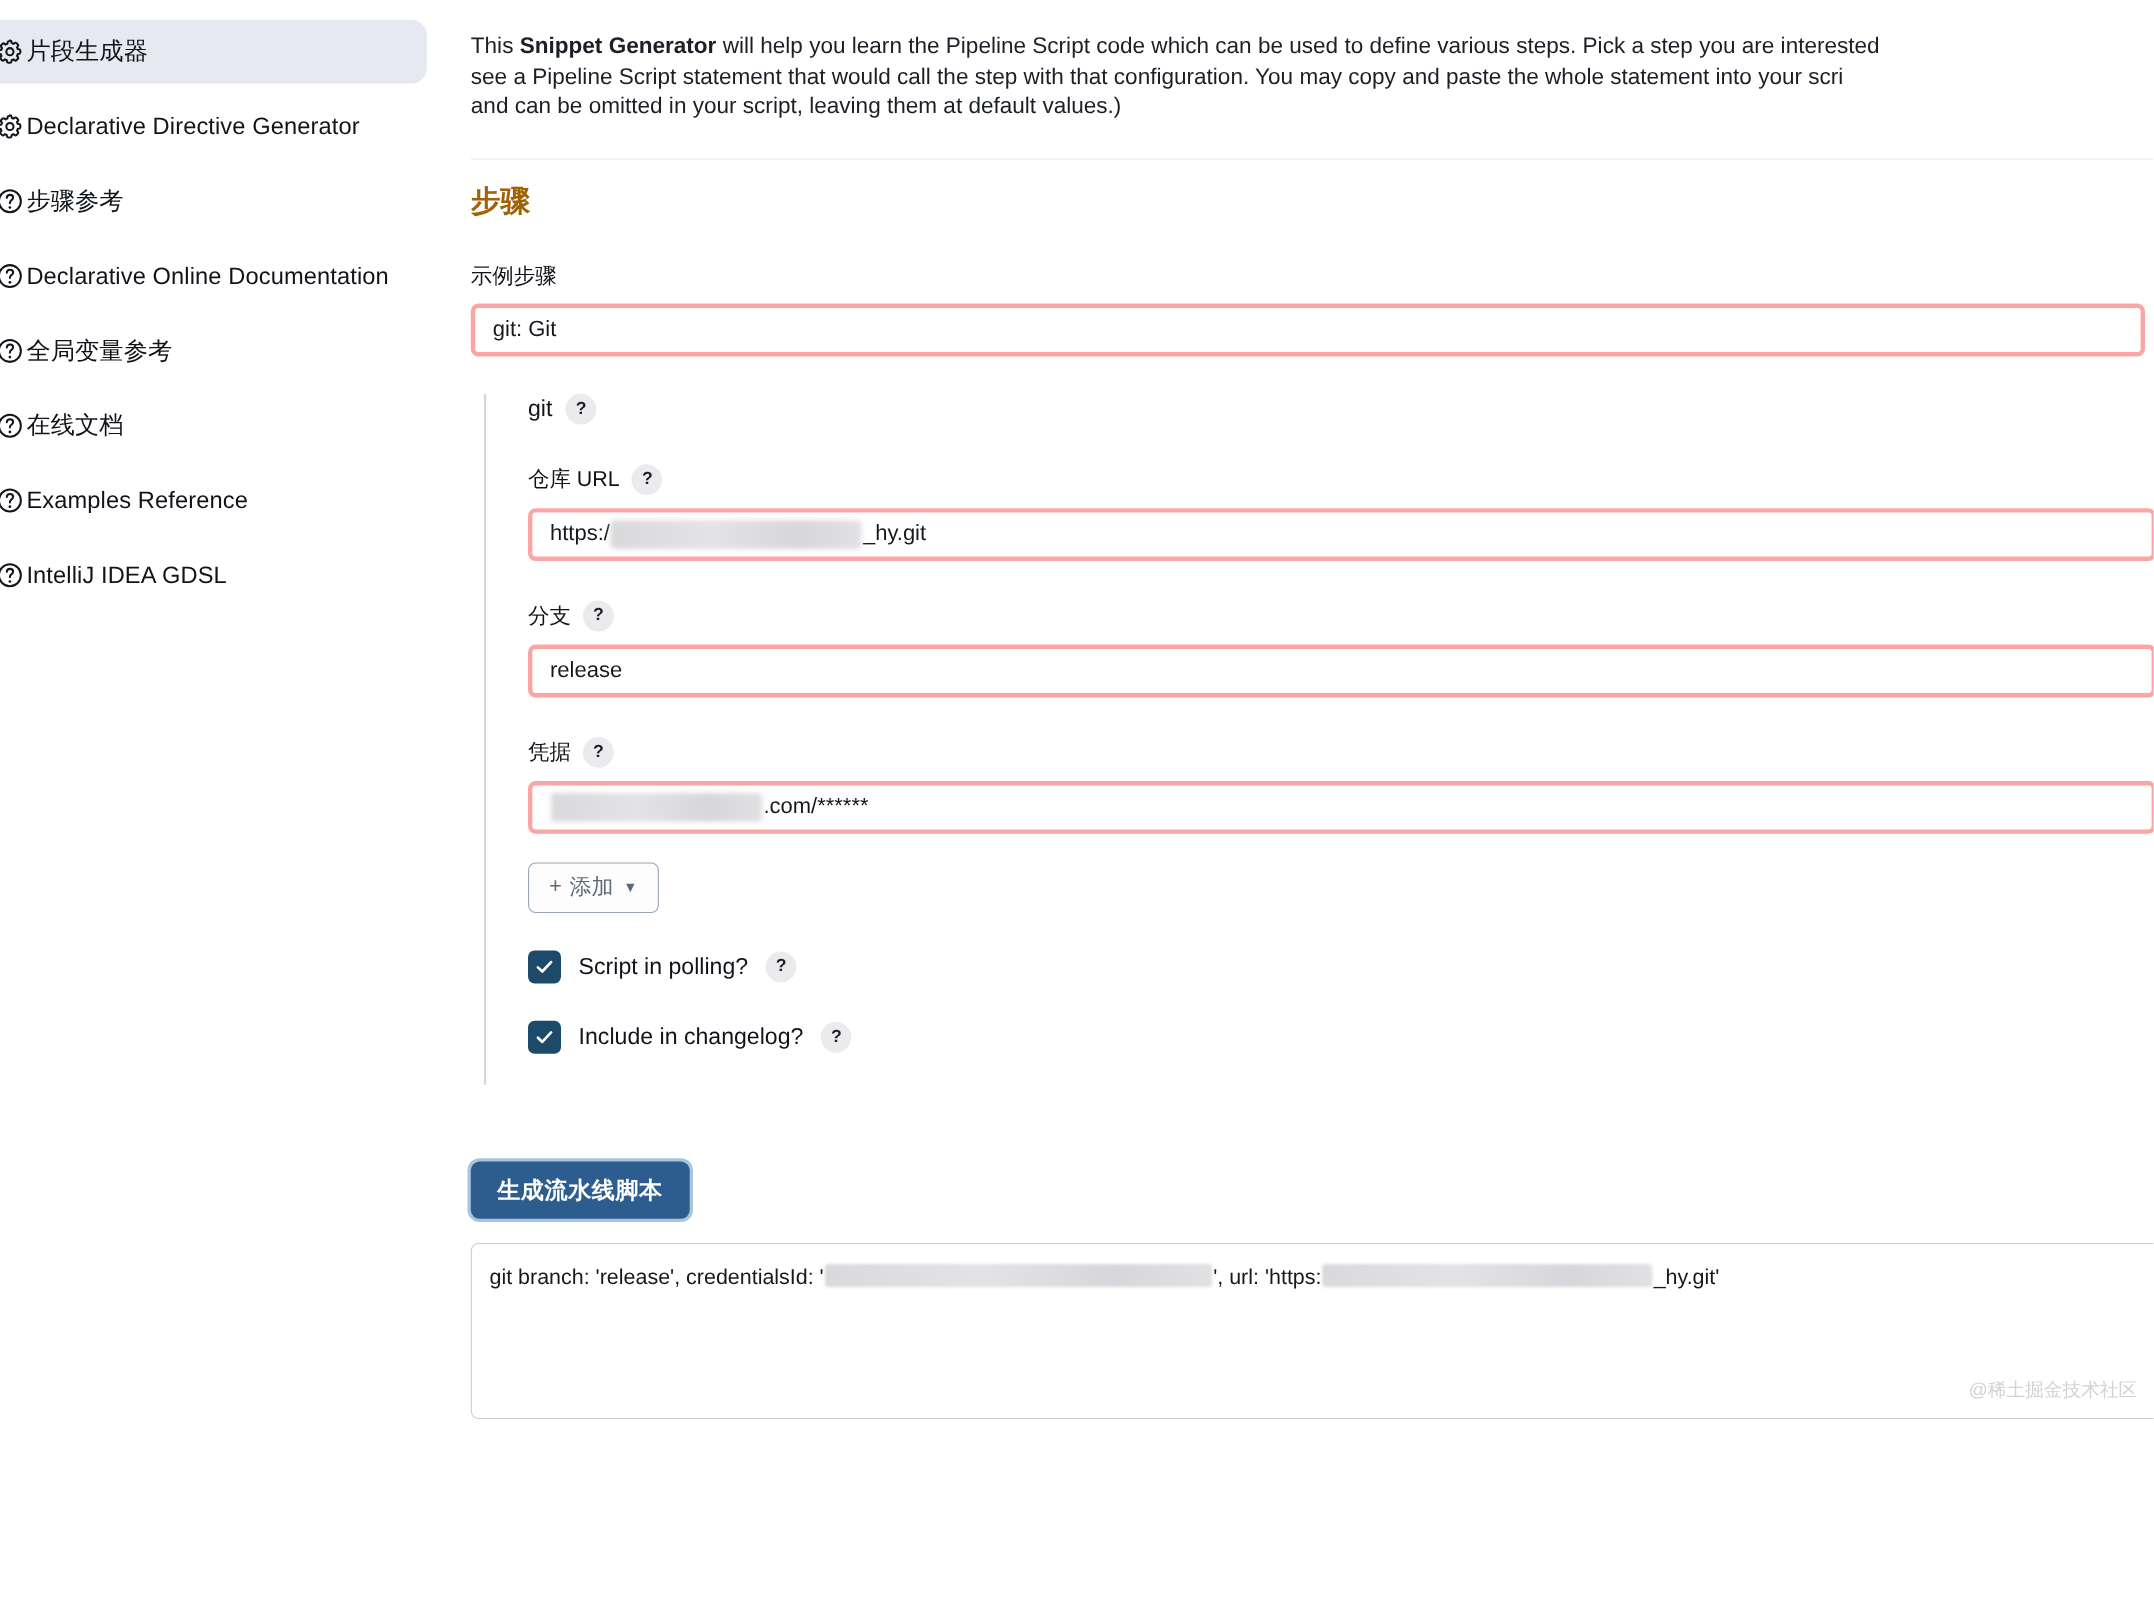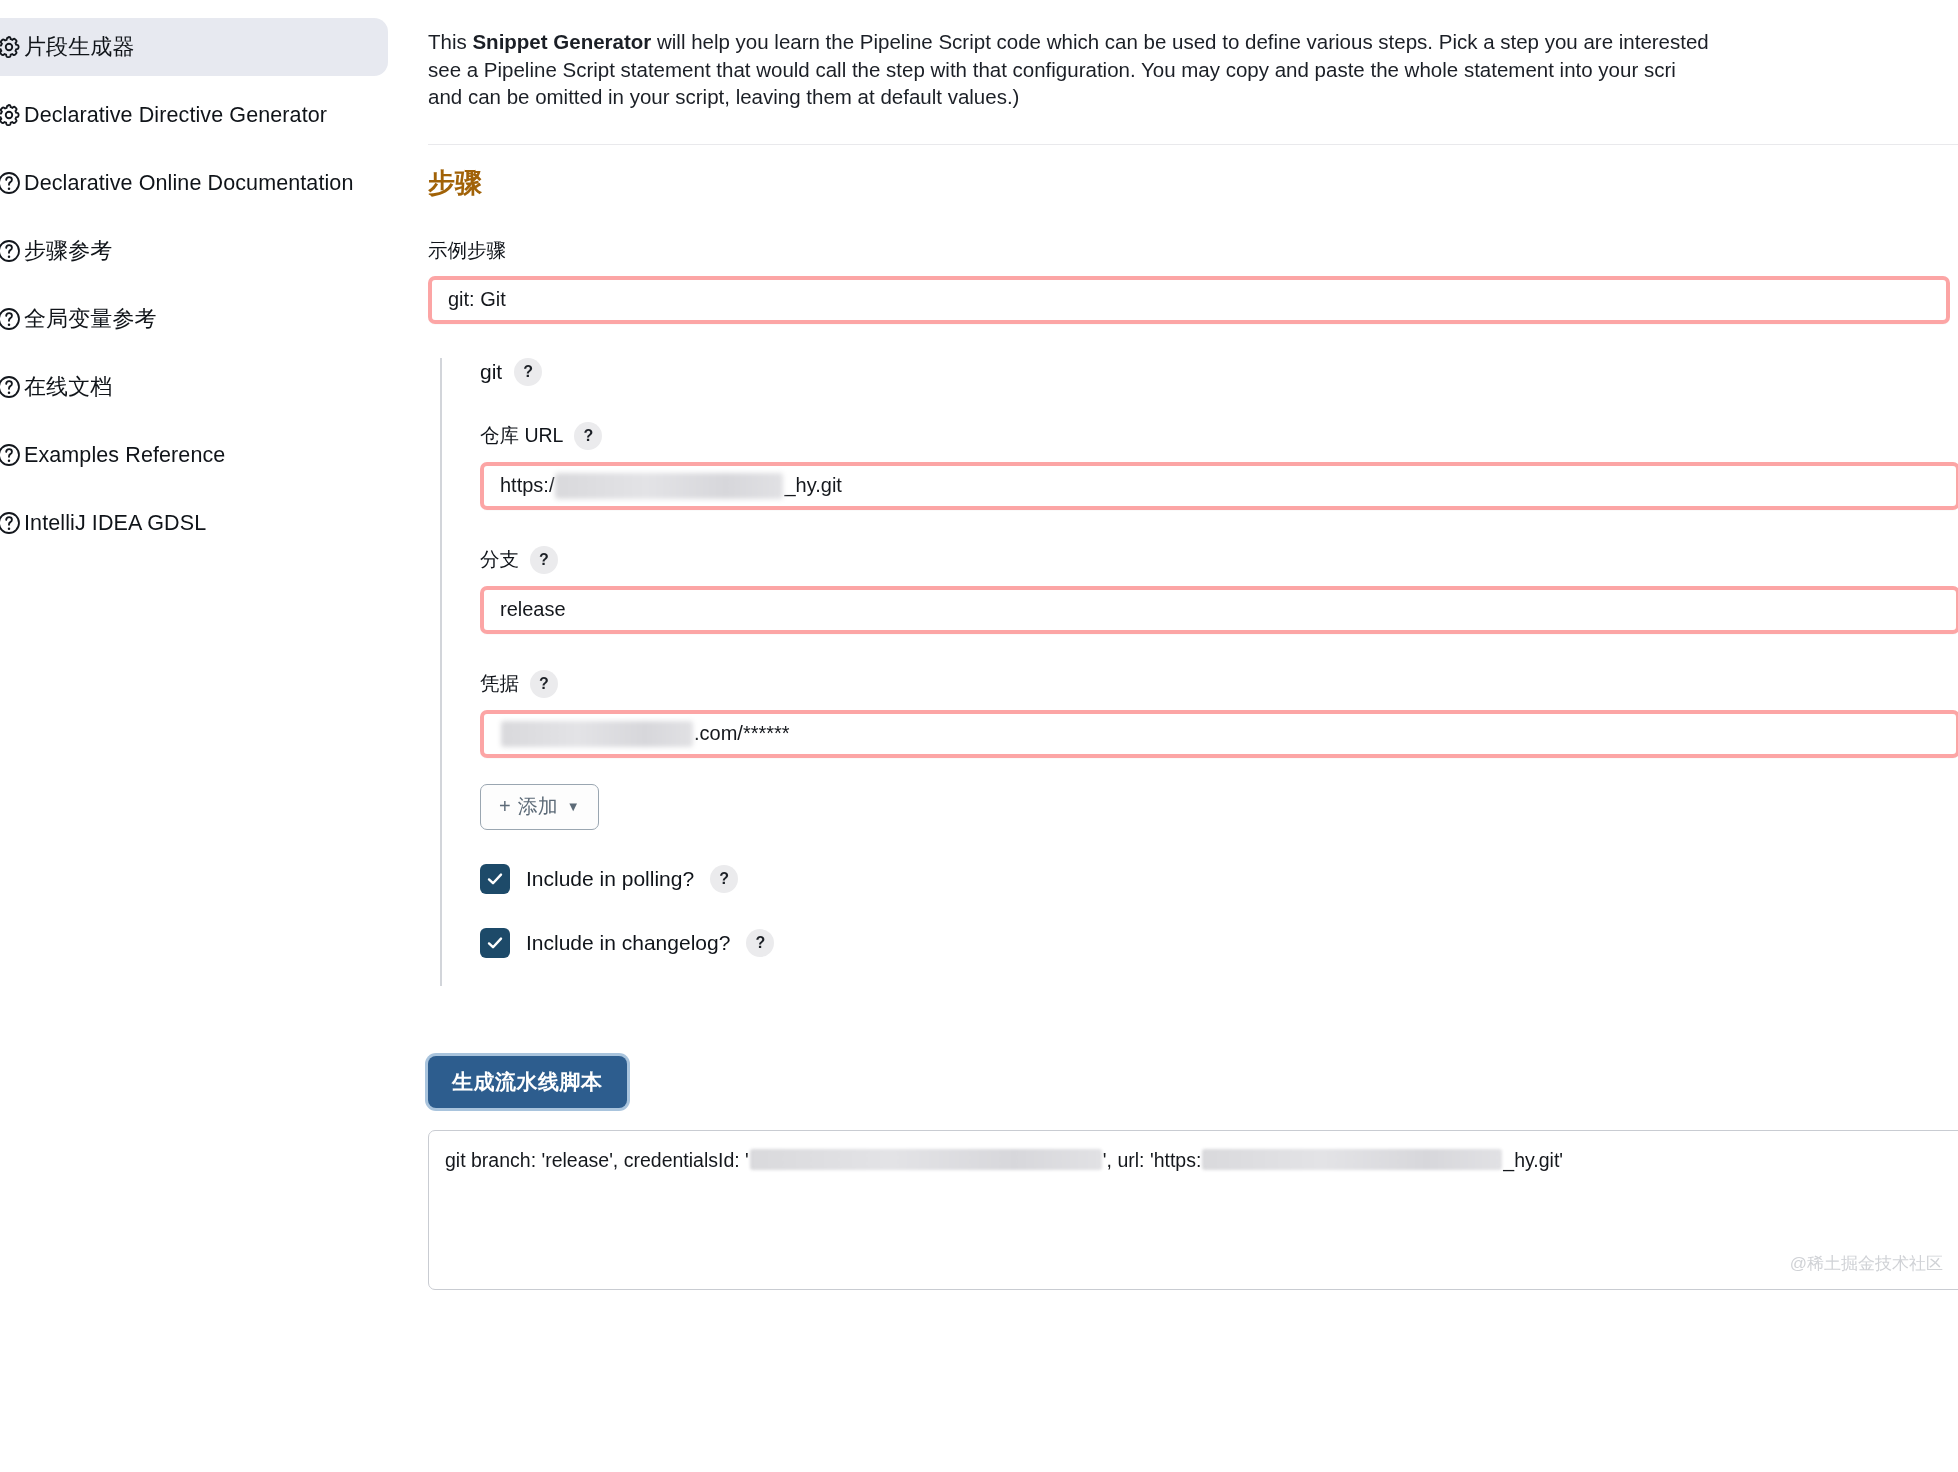--- a/index.html
+++ b/index.html
@@ -250,31 +250,31 @@
         <span class="nav-label">Declarative Directive Generator</span>
       </div>
       <div class="nav-item">
         <span class="nav-icon">
           <svg width="26" height="26" viewBox="0 0 24 24" aria-hidden="true">
             <circle cx="12" cy="12" r="9.2" fill="none" stroke="#13171d" stroke-width="1.7"></circle>
             <path d="M9.4 9.1c.1-1.5 1.2-2.5 2.7-2.5 1.5 0 2.6 1 2.6 2.3 0 1.1-.6 1.7-1.5 2.3-.9.6-1.2 1.1-1.2 2v.4" fill="none" stroke="#13171d" stroke-width="1.7" stroke-linecap="round"></path>
             <circle cx="12" cy="17.2" r="1.15" fill="#13171d"></circle>
           </svg>
         </span>
+        <span class="nav-label cjk">步骤参考</span>
+      </div>
+      <div class="nav-item">
+        <span class="nav-icon">
+          <svg width="26" height="26" viewBox="0 0 24 24" aria-hidden="true">
+            <circle cx="12" cy="12" r="9.2" fill="none" stroke="#13171d" stroke-width="1.7"></circle>
+            <path d="M9.4 9.1c.1-1.5 1.2-2.5 2.7-2.5 1.5 0 2.6 1 2.6 2.3 0 1.1-.6 1.7-1.5 2.3-.9.6-1.2 1.1-1.2 2v.4" fill="none" stroke="#13171d" stroke-width="1.7" stroke-linecap="round"></path>
+            <circle cx="12" cy="17.2" r="1.15" fill="#13171d"></circle>
+          </svg>
+        </span>
         <span class="nav-label">Declarative Online Documentation</span>
-      </div>
-      <div class="nav-item">
-        <span class="nav-icon">
-          <svg width="26" height="26" viewBox="0 0 24 24" aria-hidden="true">
-            <circle cx="12" cy="12" r="9.2" fill="none" stroke="#13171d" stroke-width="1.7"></circle>
-            <path d="M9.4 9.1c.1-1.5 1.2-2.5 2.7-2.5 1.5 0 2.6 1 2.6 2.3 0 1.1-.6 1.7-1.5 2.3-.9.6-1.2 1.1-1.2 2v.4" fill="none" stroke="#13171d" stroke-width="1.7" stroke-linecap="round"></path>
-            <circle cx="12" cy="17.2" r="1.15" fill="#13171d"></circle>
-          </svg>
-        </span>
-        <span class="nav-label cjk">步骤参考</span>
       </div>
       <div class="nav-item">
         <span class="nav-icon">
           <svg width="26" height="26" viewBox="0 0 24 24" aria-hidden="true">
             <circle cx="12" cy="12" r="9.2" fill="none" stroke="#13171d" stroke-width="1.7"></circle>
             <path d="M9.4 9.1c.1-1.5 1.2-2.5 2.7-2.5 1.5 0 2.6 1 2.6 2.3 0 1.1-.6 1.7-1.5 2.3-.9.6-1.2 1.1-1.2 2v.4" fill="none" stroke="#13171d" stroke-width="1.7" stroke-linecap="round"></path>
             <circle cx="12" cy="17.2" r="1.15" fill="#13171d"></circle>
           </svg>
         </span>
         <span class="nav-label cjk">全局变量参考</span>
@@ -375,21 +375,21 @@
           <span class="caret">▼</span>
         </button>
 
         
         <div class="check-row">
           <span class="checkbox">
             <svg width="18" height="18" viewBox="0 0 18 18" aria-hidden="true">
                 <path d="M3 9.4 L7 13.2 L15 4.6" fill="none" stroke="#ffffff" stroke-width="2.4" stroke-linecap="round" stroke-linejoin="round"></path>
               </svg>
           </span>
-          <span class="check-label">Include in polling?</span>
+          <span class="check-label">Script in polling?</span>
           <span class="help-badge">?</span>
         </div>
 
         <div class="check-row">
           <span class="checkbox">
             <svg width="18" height="18" viewBox="0 0 18 18" aria-hidden="true">
                 <path d="M3 9.4 L7 13.2 L15 4.6" fill="none" stroke="#ffffff" stroke-width="2.4" stroke-linecap="round" stroke-linejoin="round"></path>
               </svg>
           </span>
           <span class="check-label">Include in changelog?</span>

